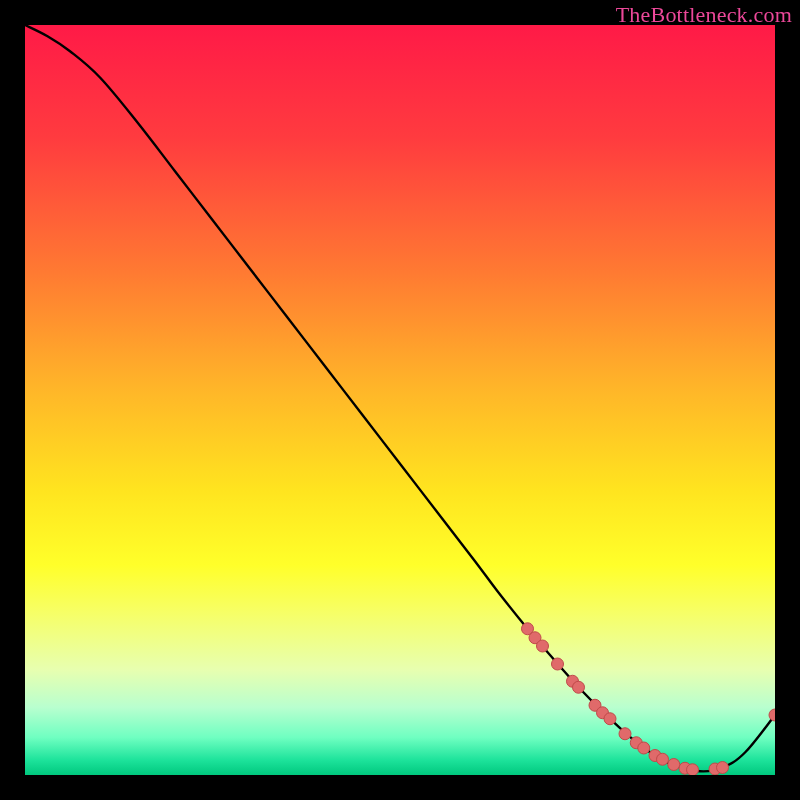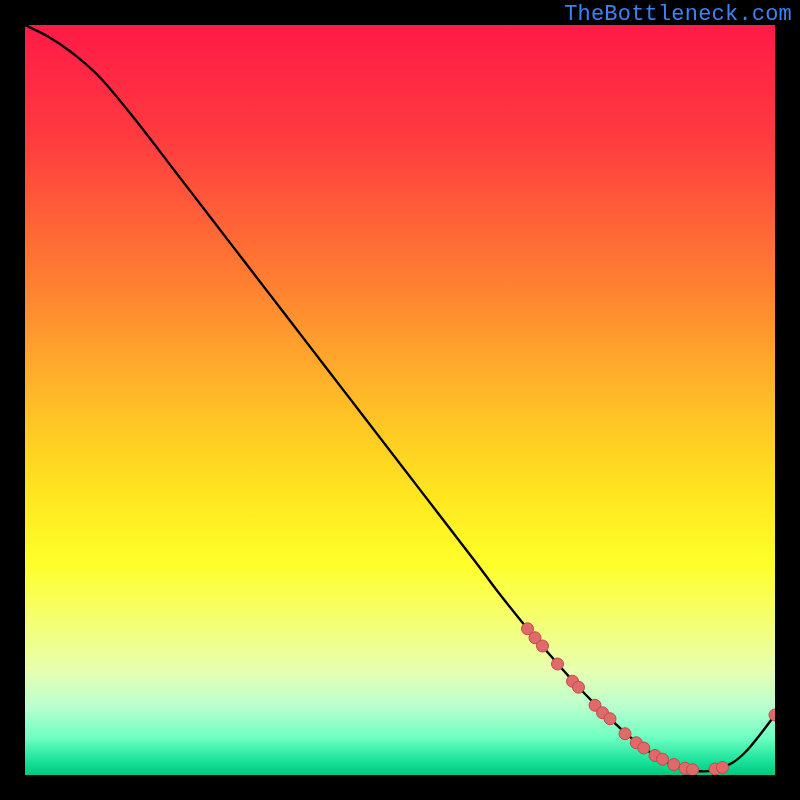--- a/index.html
+++ b/index.html
@@ -49,23 +49,23 @@
     position: absolute;
     left: 0;
     top: 0;
     width: 100%;
     height: 100%;
   }
   .watermark {
     position: absolute;
     top: 2px;
     right: 8px;
-    font-family: Liberation Mono, monospace;
+    font-family: Liberation Serif, serif;
     font-size: 22px;
-    color: #3b82f6;
+    color: #ec4899;
     letter-spacing: 0.2px;
     user-select: none;
   }
 </style>
 </head>
 <body>
 
 <div class="stage">
   <div class="watermark">TheBottleneck.com</div>
 

